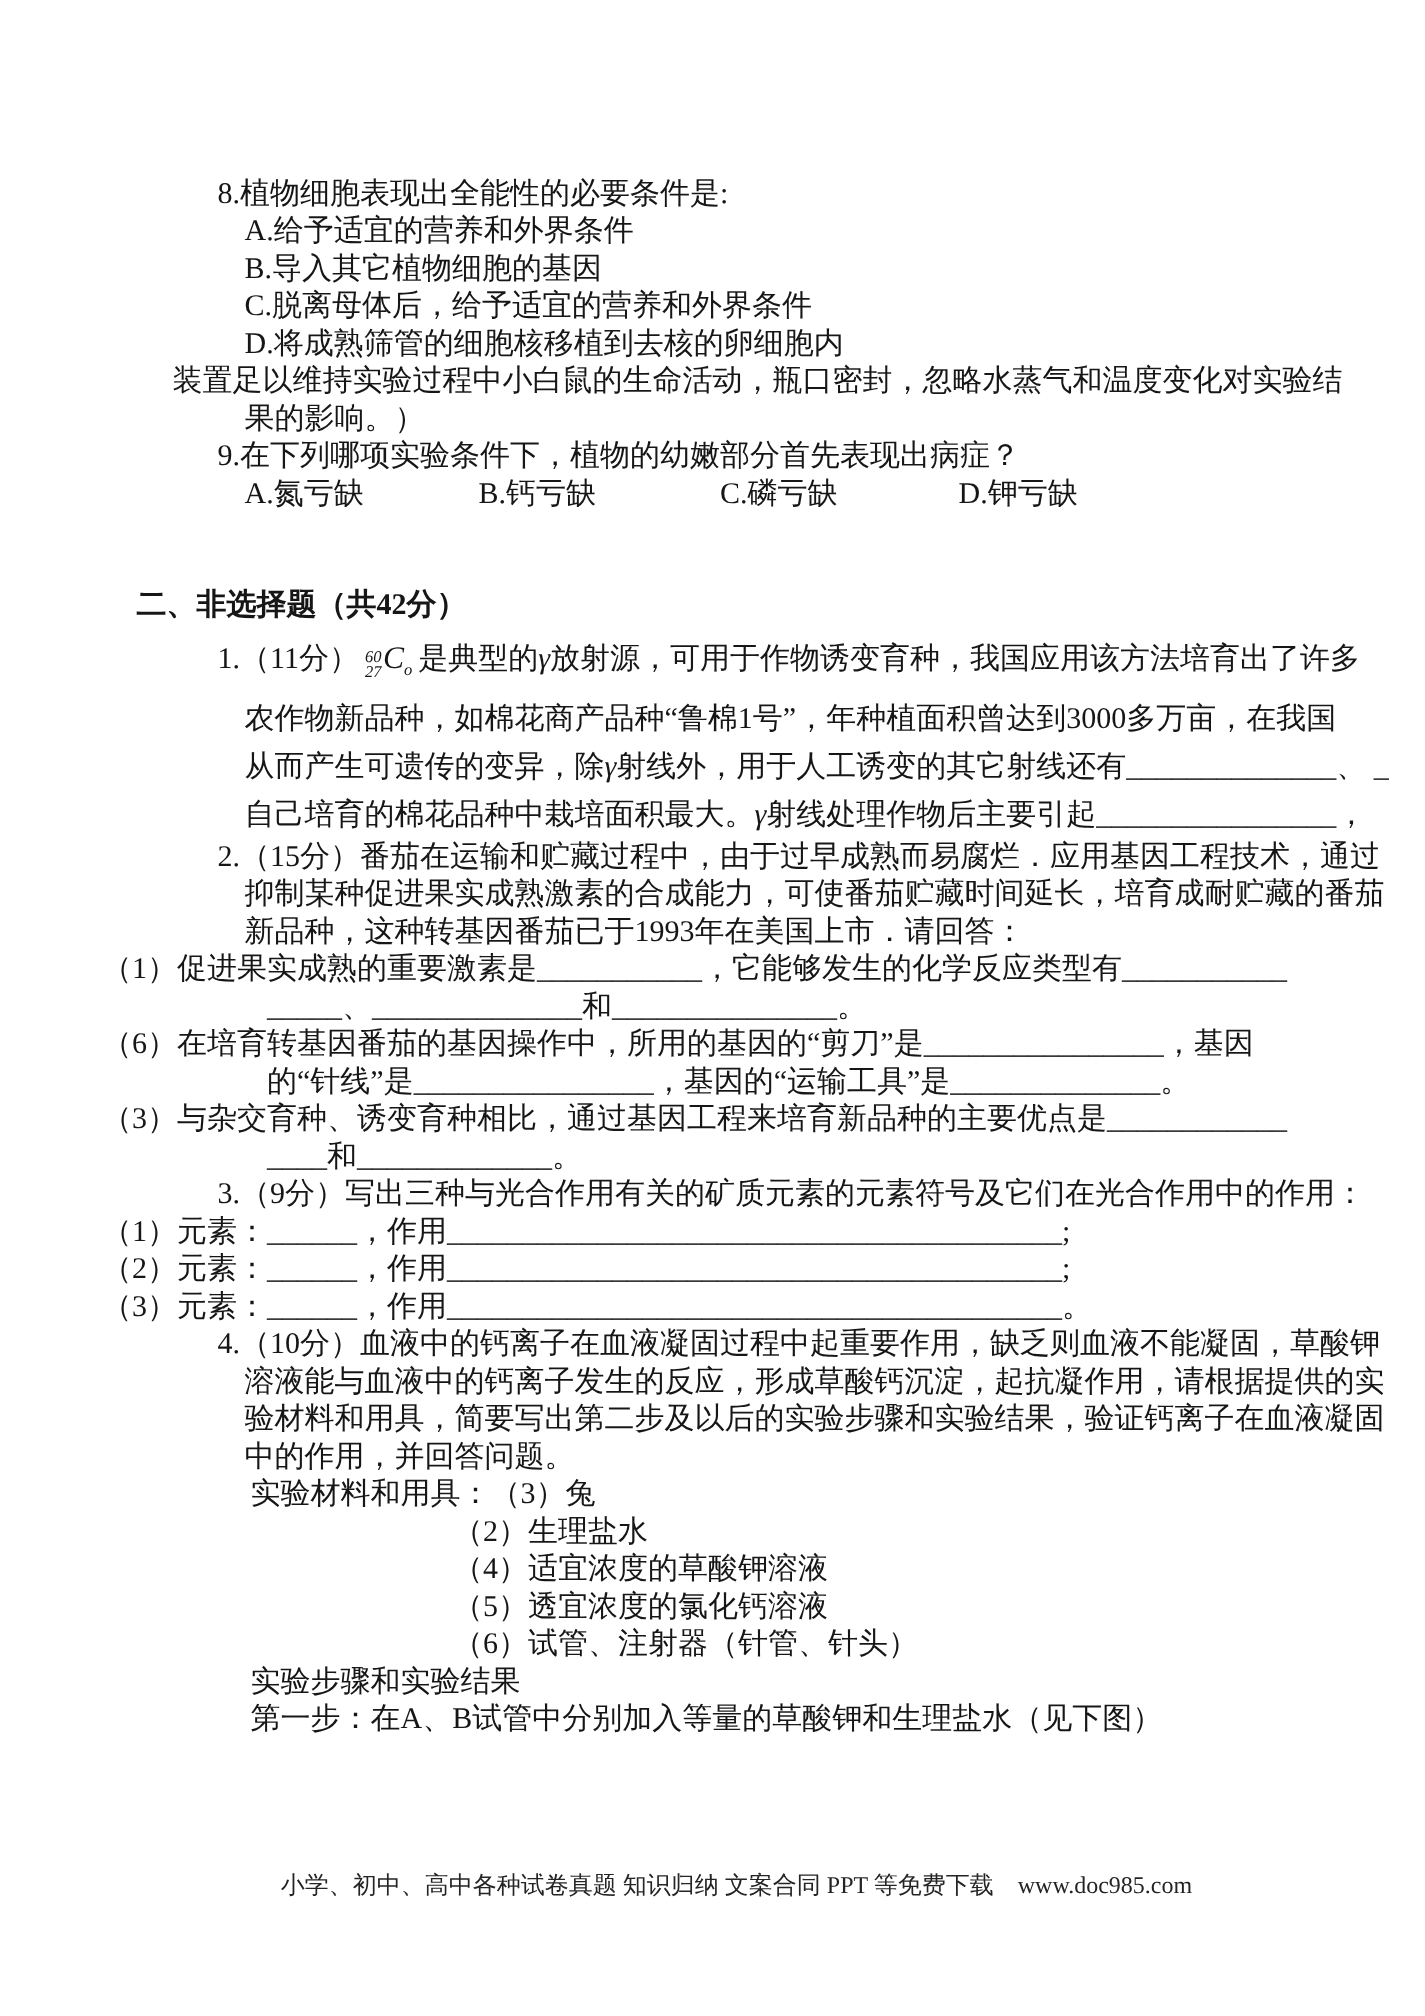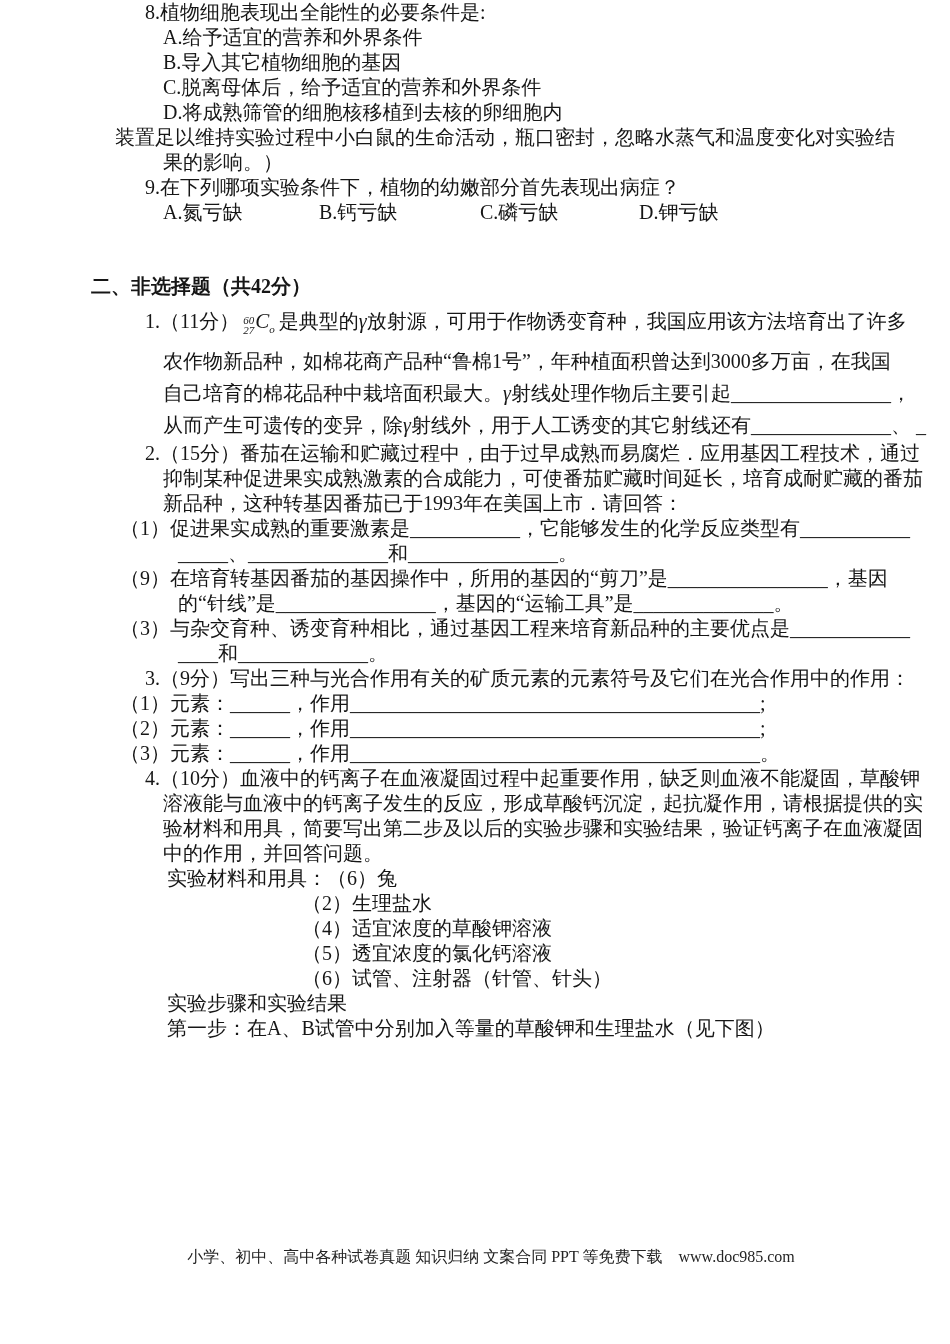--- a/index.html
+++ b/index.html
@@ -4,26 +4,26 @@
 <style>
   html,body{margin:0;padding:0;background:#ffffff;}
   .page{
     position:relative;
     width:950px;height:1344px;
     background:#ffffff;
     font-family:"Liberation Serif","DejaVu Serif",serif;
     font-size:20px;color:#161616;
     overflow:hidden;
   }
-  .content{}
+  .content{padding-top:117px;}
   .line{line-height:25px;white-space:nowrap;}
   .ml-note{margin-left:115px;}
   .ml-num{margin-left:145px;}
   .ml-opt{margin-left:163px;}
-  .ml-item{margin-left:120px;}
+  .ml-item{margin-left:68px;}
   .ml-itemcont{margin-left:178px;}
   .ml-label{margin-left:167px;}
   .ml-mat{margin-left:302px;}
   .bold{font-weight:normal;}
   .heading{margin-top:48px;margin-left:91px;font-weight:bold;line-height:26px;white-space:nowrap;}
   .q1 .line{line-height:32px;}
   .q1{margin-top:6px;}
   .opt-row .w-a{display:inline-block;width:151px;}
   .opt-row .w-b{display:inline-block;width:156px;}
   .opt-row .w-c{display:inline-block;width:154px;}
@@ -66,54 +66,54 @@
     </div>
 
     <div class="heading">二、非选择题（共42分）</div>
 
     <div class="q1">
       <div class="line ml-num">
         <span>1.（11分）</span><span class="iso"><span class="stack"><span>60</span><span>27</span></span><span class="sym">C</span><span class="osub">o</span></span><span>是典型的</span><span class="gamma">γ</span><span>放射源，可用于作物诱变育种，我国应用该方法培育出了许多</span>
       </div>
       <div class="line ml-opt">农作物新品种，如棉花商产品种“鲁棉1号”，年种植面积曾达到3000多万亩，在我国</div>
       <div class="line ml-opt">
-        <span>自己培育的棉花品种中栽培面积最大。</span><span class="gamma">γ</span><span>射线处理作物后主要引起________________，</span>
+        <span>从而产生可遗传的变异，除</span><span class="gamma">γ</span><span>射线外，用于人工诱变的其它射线还有______________、 _</span>
       </div>
       <div class="line ml-opt">
-        <span>从而产生可遗传的变异，除</span><span class="gamma">γ</span><span>射线外，用于人工诱变的其它射线还有______________、 _</span>
+        <span>自己培育的棉花品种中栽培面积最大。</span><span class="gamma">γ</span><span>射线处理作物后主要引起________________，</span>
       </div>
     </div>
 
     <div>
       <div class="line ml-num">2.（15分）番茄在运输和贮藏过程中，由于过早成熟而易腐烂．应用基因工程技术，通过</div>
       <div class="line ml-opt">抑制某种促进果实成熟激素的合成能力，可使番茄贮藏时间延长，培育成耐贮藏的番茄</div>
       <div class="line ml-opt">新品种，这种转基因番茄已于1993年在美国上市．请回答：</div>
       <div class="line ml-item">（1）促进果实成熟的重要激素是___________，它能够发生的化学反应类型有___________</div>
       <div class="line ml-itemcont">_____、______________和_______________。</div>
-      <div class="line ml-item">（9）在培育转基因番茄的基因操作中，所用的基因的“剪刀”是________________，基因</div>
+      <div class="line ml-item">（6）在培育转基因番茄的基因操作中，所用的基因的“剪刀”是________________，基因</div>
       <div class="line ml-itemcont">的“针线”是________________，基因的“运输工具”是______________。</div>
       <div class="line ml-item">（3）与杂交育种、诱变育种相比，通过基因工程来培育新品种的主要优点是____________</div>
       <div class="line ml-itemcont">____和_____________。</div>
     </div>
 
     <div>
       <div class="line ml-num">3.（9分）写出三种与光合作用有关的矿质元素的元素符号及它们在光合作用中的作用：</div>
       <div class="line ml-item">（1）元素：______，作用_________________________________________;</div>
       <div class="line ml-item">（2）元素：______，作用_________________________________________;</div>
       <div class="line ml-item">（3）元素：______，作用_________________________________________。</div>
     </div>
 
     <div>
       <div class="line ml-num">4.（10分）血液中的钙离子在血液凝固过程中起重要作用，缺乏则血液不能凝固，草酸钾</div>
       <div class="line ml-opt">溶液能与血液中的钙离子发生的反应，形成草酸钙沉淀，起抗凝作用，请根据提供的实</div>
       <div class="line ml-opt">验材料和用具，简要写出第二步及以后的实验步骤和实验结果，验证钙离子在血液凝固</div>
       <div class="line ml-opt">中的作用，并回答问题。</div>
 
       <div class="line ml-label">
-        <span class="bold">实验材料和用具：</span><span>（6）兔</span>
+        <span class="bold">实验材料和用具：</span><span>（3）兔</span>
       </div>
       <div class="line ml-mat">（2）生理盐水</div>
       <div class="line ml-mat">（4）适宜浓度的草酸钾溶液</div>
       <div class="line ml-mat">（5）透宜浓度的氯化钙溶液</div>
       <div class="line ml-mat">（6）试管、注射器（针管、针头）</div>
 
       <div class="line ml-label bold">实验步骤和实验结果</div>
       <div class="line ml-label">
         <span class="bold">第一步：</span><span>在A、B试管中分别加入等量的草酸钾和生理盐水（见下图）</span>
       </div>

